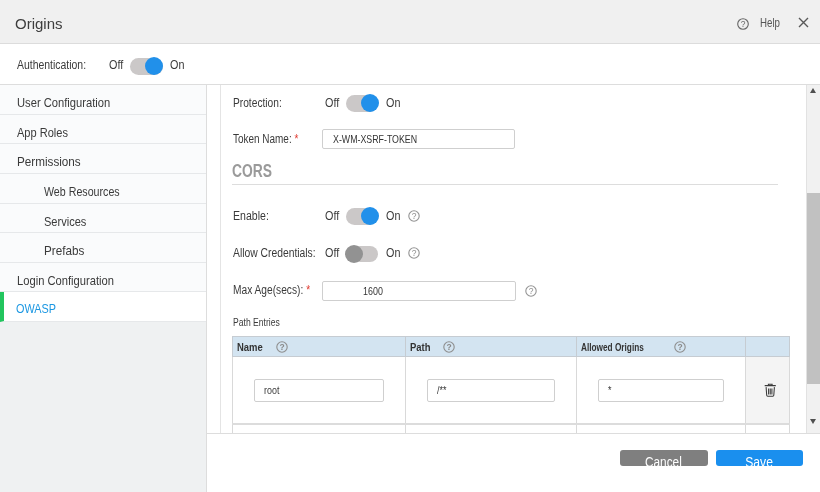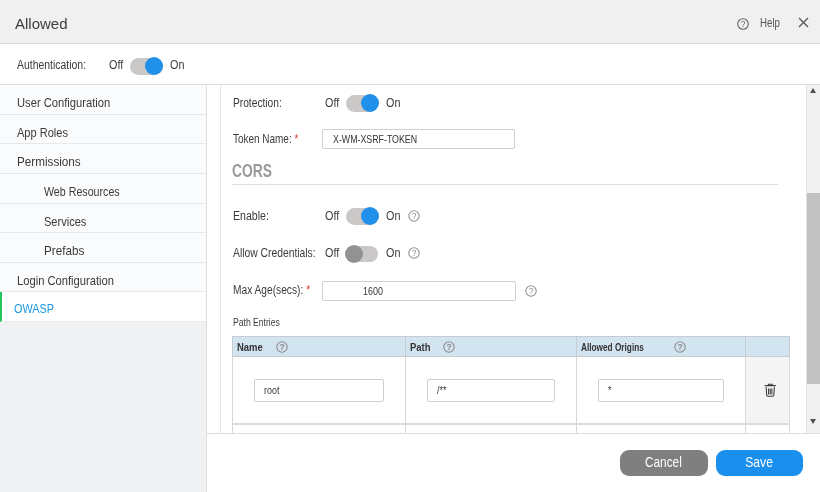--- a/index.html
+++ b/index.html
@@ -22,53 +22,53 @@
 .tgl.on .knob { right:-0.5px; background:#2190ea; }
 .tgl.off .knob { left:-1px; background:#929292; }
 
 .lbl { position:absolute; font-size:12px; line-height:1; color:#3a3a3a; white-space:nowrap; }
 .star { color:#e0362c; }
 
 
 .sidebar { left:0; top:85px; width:207px; height:407px; background:#eff1f2; border-right:1px solid #ddd; }
 .nav-item { position:relative; height:29.65px; line-height:35px; background:#fafbfc; border-bottom:1px solid #e6e8ea; padding-left:16.5px; font-size:13px; color:#3a3a3a; overflow:hidden; }
 .nav-item.sub { padding-left:44px; }
-.nav-item.sel { background:#fff; color:#1b97e2; border-left:2px solid #22c55e; padding-left:11.5px; font-size:12.5px; }
+.nav-item.sel { background:#fff; color:#1b97e2; border-left:4px solid #22c55e; padding-left:11.5px; font-size:12.5px; }
 
 
 .content-border { left:220px; top:85px; width:1px; height:348px; background:#e4e4e4; }
 .inp { position:absolute; background:#fff; border:1px solid #cfcfcf; border-radius:2px; font-size:10.5px; color:#333; display:flex; align-items:center; padding-left:10px;text-align:center; }
 .qicon { position:absolute; }
 
 
 .tbl { left:232px; top:336px; width:557px; border-collapse:collapse; table-layout:fixed; background:#fff; }
 .tbl th { background:#d3e4f1; border:1px solid #c6ccd2; height:20px; font-size:11px; text-align:left; padding:0 0 0 4px; font-weight:bold; color:#333; }
 .tbl td { border:1px solid #d9d9d9; height:32px; padding:18px; background:#fff; vertical-align:top; }
 .tbl tr.r1 td { border-bottom:2.5px solid #dcdcdc; }
 .tbl td.gray { background:#f4f4f4; }
 .cell-inp { margin:3.5px 3px; height:23px; border:1px solid #cfcfcf; border-radius:2px; background:#fff; font-size:10.5px; display:flex; align-items:center; padding-left:9px; }
 
 
 .footer { left:207px; top:433px; width:613px; height:59px; background:#fff; border-top:1px solid #ddd; }
-.btn { position:absolute; top:450px; height:26px; border-radius:9px; color:#fff; font-size:15px; line-height:24px; text-align:center; }
+.btn { position:absolute; top:450px; height:16px; border-radius:3px; color:#fff; font-size:15px; line-height:24px; text-align:center; }
 .btn .cx { transform-origin:50% 0; }
 .btn.cancel { left:619.5px; width:88px; background:#7f7f7f; }
 .btn.save { left:716px; width:86.5px; background:#1a8fee; }
 
 
 .sb-track { left:806px; top:85px; width:14px; height:348px; background:#f1f1f1; border-left:1px solid #e2e2e2; }
 .sb-thumb { left:807px; top:193px; width:13px; height:191px; background:#c1c1c1; }
 .arr-up { left:809.5px; top:88px; width:0; height:0; border-left:3.5px solid transparent; border-right:3.5px solid transparent; border-bottom:5px solid #4f4f4f; }
 .arr-dn { left:809.5px; top:419px; width:0; height:0; border-left:3.5px solid transparent; border-right:3.5px solid transparent; border-top:5px solid #4f4f4f; }
 </style>
 </head>
 <body>
 
 <div class="abs header"></div>
-<div class="abs title">Allowed</div>
+<div class="abs title">Origins</div>
 <svg class="abs" style="left:736.5px; top:17.5px" width="12" height="12" viewBox="0 0 12 12">
     <circle cx="6" cy="6" r="5.3" fill="none" stroke="#666" stroke-width="1.1"></circle>
     <text x="6" y="8.8" font-size="8.5" fill="#666" text-anchor="middle" font-family="Liberation Sans">?</text>
   </svg>
 <div class="abs help-txt"><span class="cx" style="transform:scaleX(0.81)">Help</span></div>
 <svg class="abs" style="left:798px; top:16.5px" width="12" height="12" viewBox="0 0 12 12">
     <path d="M1 1 L10 10 M10 1 L1 10" stroke="#595959" stroke-width="1.4"></path>
   </svg>
 
 <div class="abs authbar"></div>

